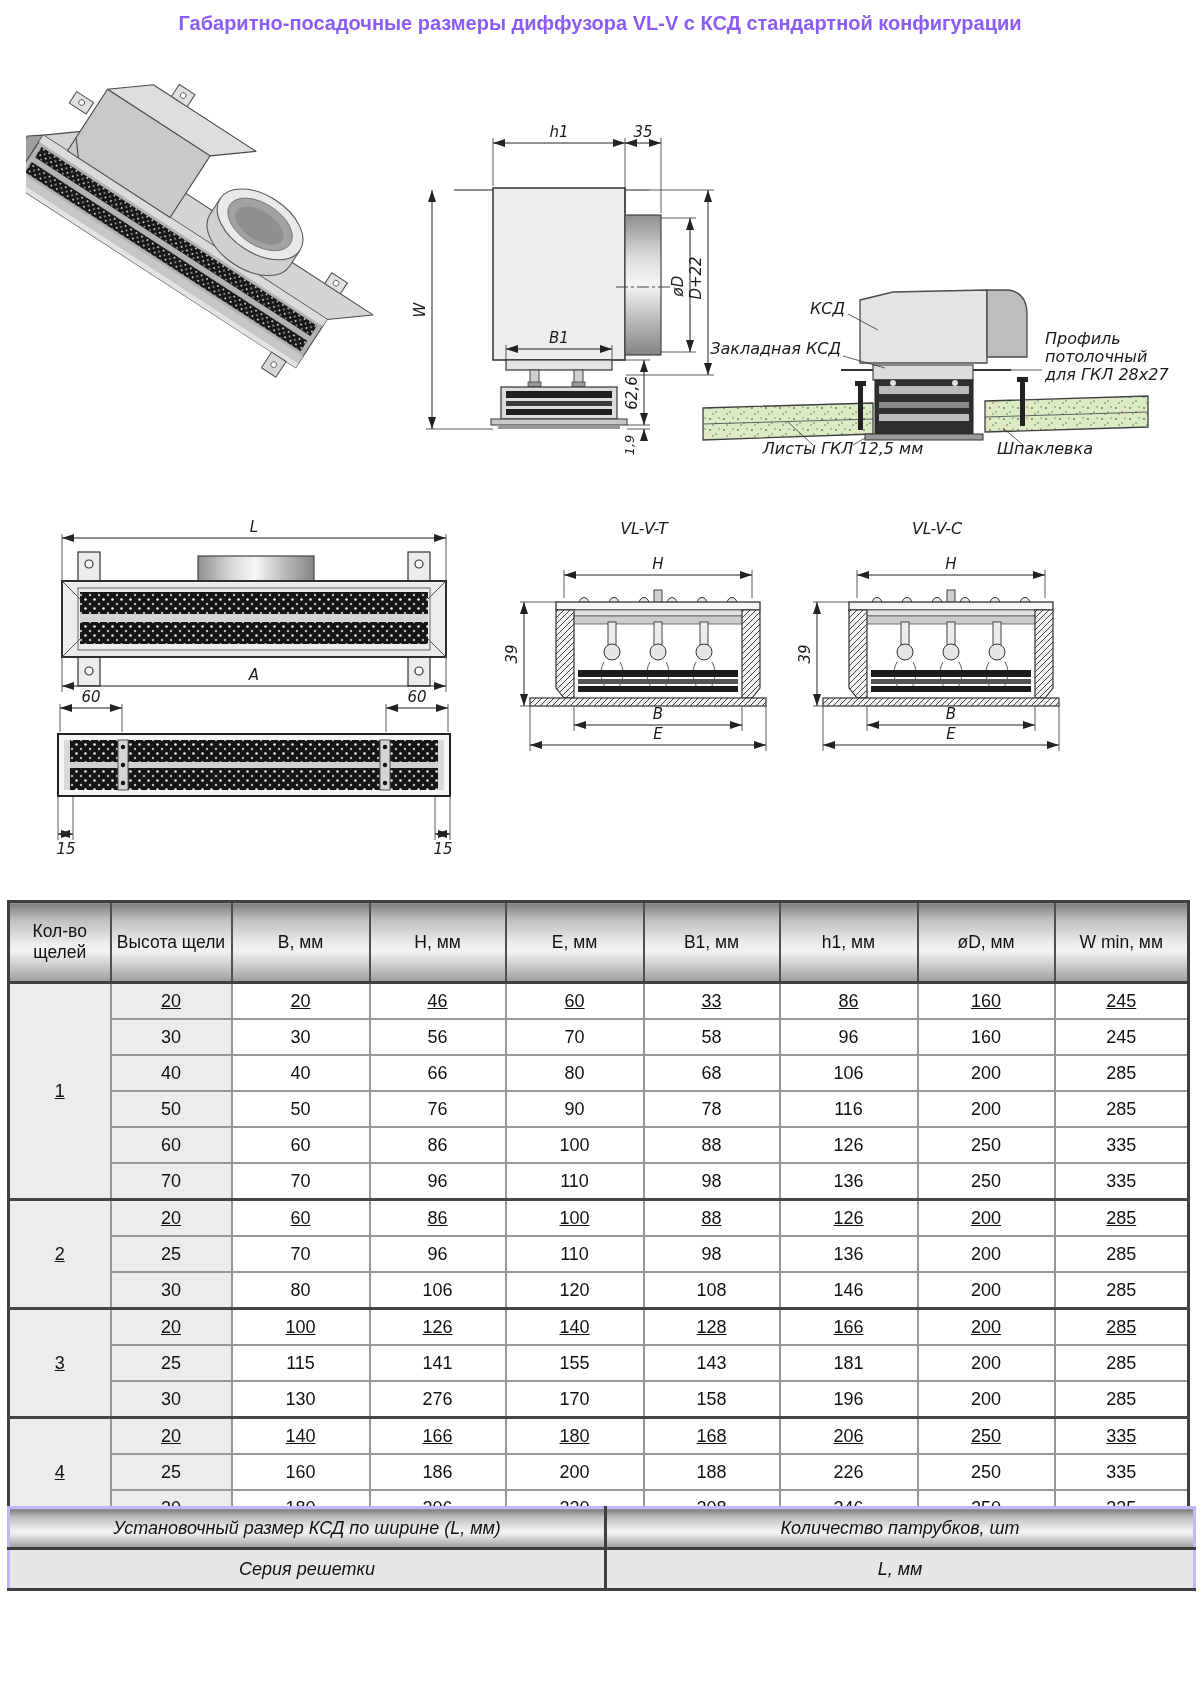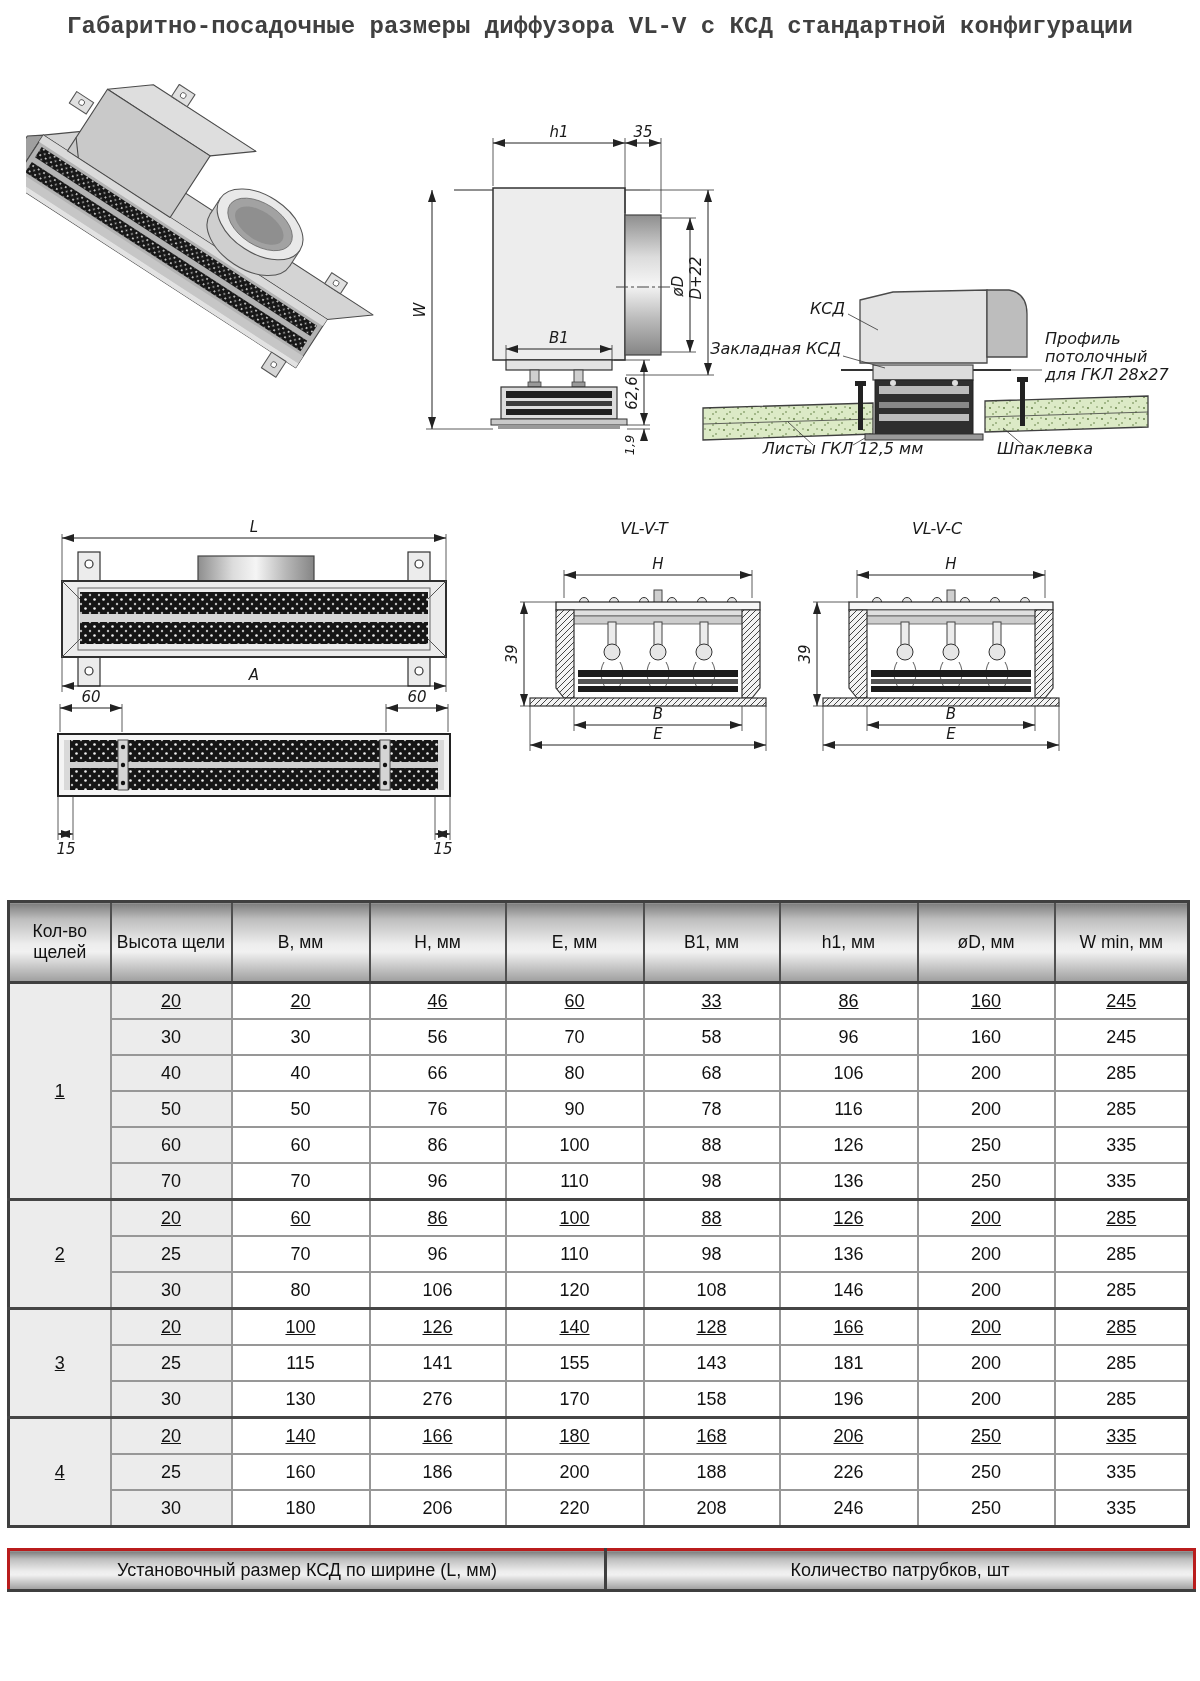--- a/index.html
+++ b/index.html
@@ -1,39 +1,39 @@
 <!DOCTYPE html>
 <html><head>
 <meta charset="utf-8">
 <style>
   html,body{margin:0;padding:0;background:#fff;}
   .page{position:relative;width:1200px;height:1681px;background:#fff;
         font-family:"Liberation Sans",sans-serif;color:#111;overflow:hidden;}
   .title{position:absolute;top:8px;left:0;width:1200px;text-align:center;
-         font-size:24px;font-weight:bold;line-height:1.55;color:#404040;font-family:Liberation Mono, monospace;}
+         font-size:20px;font-weight:bold;line-height:1.55;color:#8b5cf6;}
   .abs{position:absolute;}
   
   .dim{font:italic 15px "DejaVu Sans",sans-serif;fill:#1a1a1a;}
   .dimS{font:italic 13px "DejaVu Sans",sans-serif;fill:#1a1a1a;}
   .dlab{font:italic 16px "DejaVu Sans",sans-serif;fill:#1a1a1a;}
   .dline{stroke:#222;stroke-width:1;fill:none;}
   .eline{stroke:#333;stroke-width:0.8;fill:none;}
   
   .t-main{position:absolute;left:7px;top:900px;width:1058px;border-collapse:collapse;
           table-layout:fixed;border:3px solid #3f3f3f;}
   .t-main th{background:linear-gradient(180deg,#7d7d7d 0%,#bdbdbd 20%,#ededed 52%,#f1f1f1 62%,#9f9f9f 100%);
              font-weight:normal;font-size:17.5px;height:78px;border:2px solid #4f4f4f;
              border-bottom:3px solid #3f3f3f;padding:0 4px;}
   .t-main td{height:34px;text-align:center;font-size:18px;padding:0;
              border:2px solid #979797;background:#fff;}
   .t-main tr.group-start td{border-top:3px solid #454545;text-decoration:underline;}
   .t-main td.cg,.t-main td.ch{background:#ececec;}
   
-  .t-bot{position:absolute;left:7px;top:1548px;width:1186px;border-collapse:collapse;
-         table-layout:fixed;border:3px solid #b91c1c;font-size:18px;}
+  .t-bot{position:absolute;left:7px;top:1506px;width:1186px;border-collapse:collapse;
+         table-layout:fixed;border:3px solid #c4b5fd;font-size:18px;font-style:italic;}
   .t-bot td{height:38px;text-align:center;padding:0;border:2px solid #979797;}
   .t-bot tr.hdr td{background:linear-gradient(180deg,#7d7d7d 0%,#bdbdbd 20%,#ededed 52%,#f1f1f1 62%,#9f9f9f 100%);
                    border-left:none;border-right:none;border-bottom:3px solid #3f3f3f;}
   .t-bot tr.sub td{background:#e7e7e7;border-left:none;border-right:none;border-bottom:3px solid #3f3f3f;}
   .t-bot tr.labels td{border-bottom:3px solid #3f3f3f;}
   .t-bot td.mid{border-right:3px solid #3f3f3f !important;}
 </style>
 </head>
 <body>
 
@@ -590,16 +590,20 @@
         <col style="width:119px">
         <col style="width:199px">
       <col style="width:199px">
         <col style="width:191px">
     </colgroup>
     <tbody>
       <tr class="hdr">
         <td colspan="5" class="mid">Установочный размер КСД по ширине (L, мм)</td>
         <td colspan="3">Количество патрубков, шт</td>
       </tr>
+      <tr class="sub">
+        <td colspan="5" class="mid">Серия решетки</td>
+        <td colspan="3">L, мм</td>
+      </tr>
     </tbody>
   </table>
 
 </div>
 
 </body></html>

